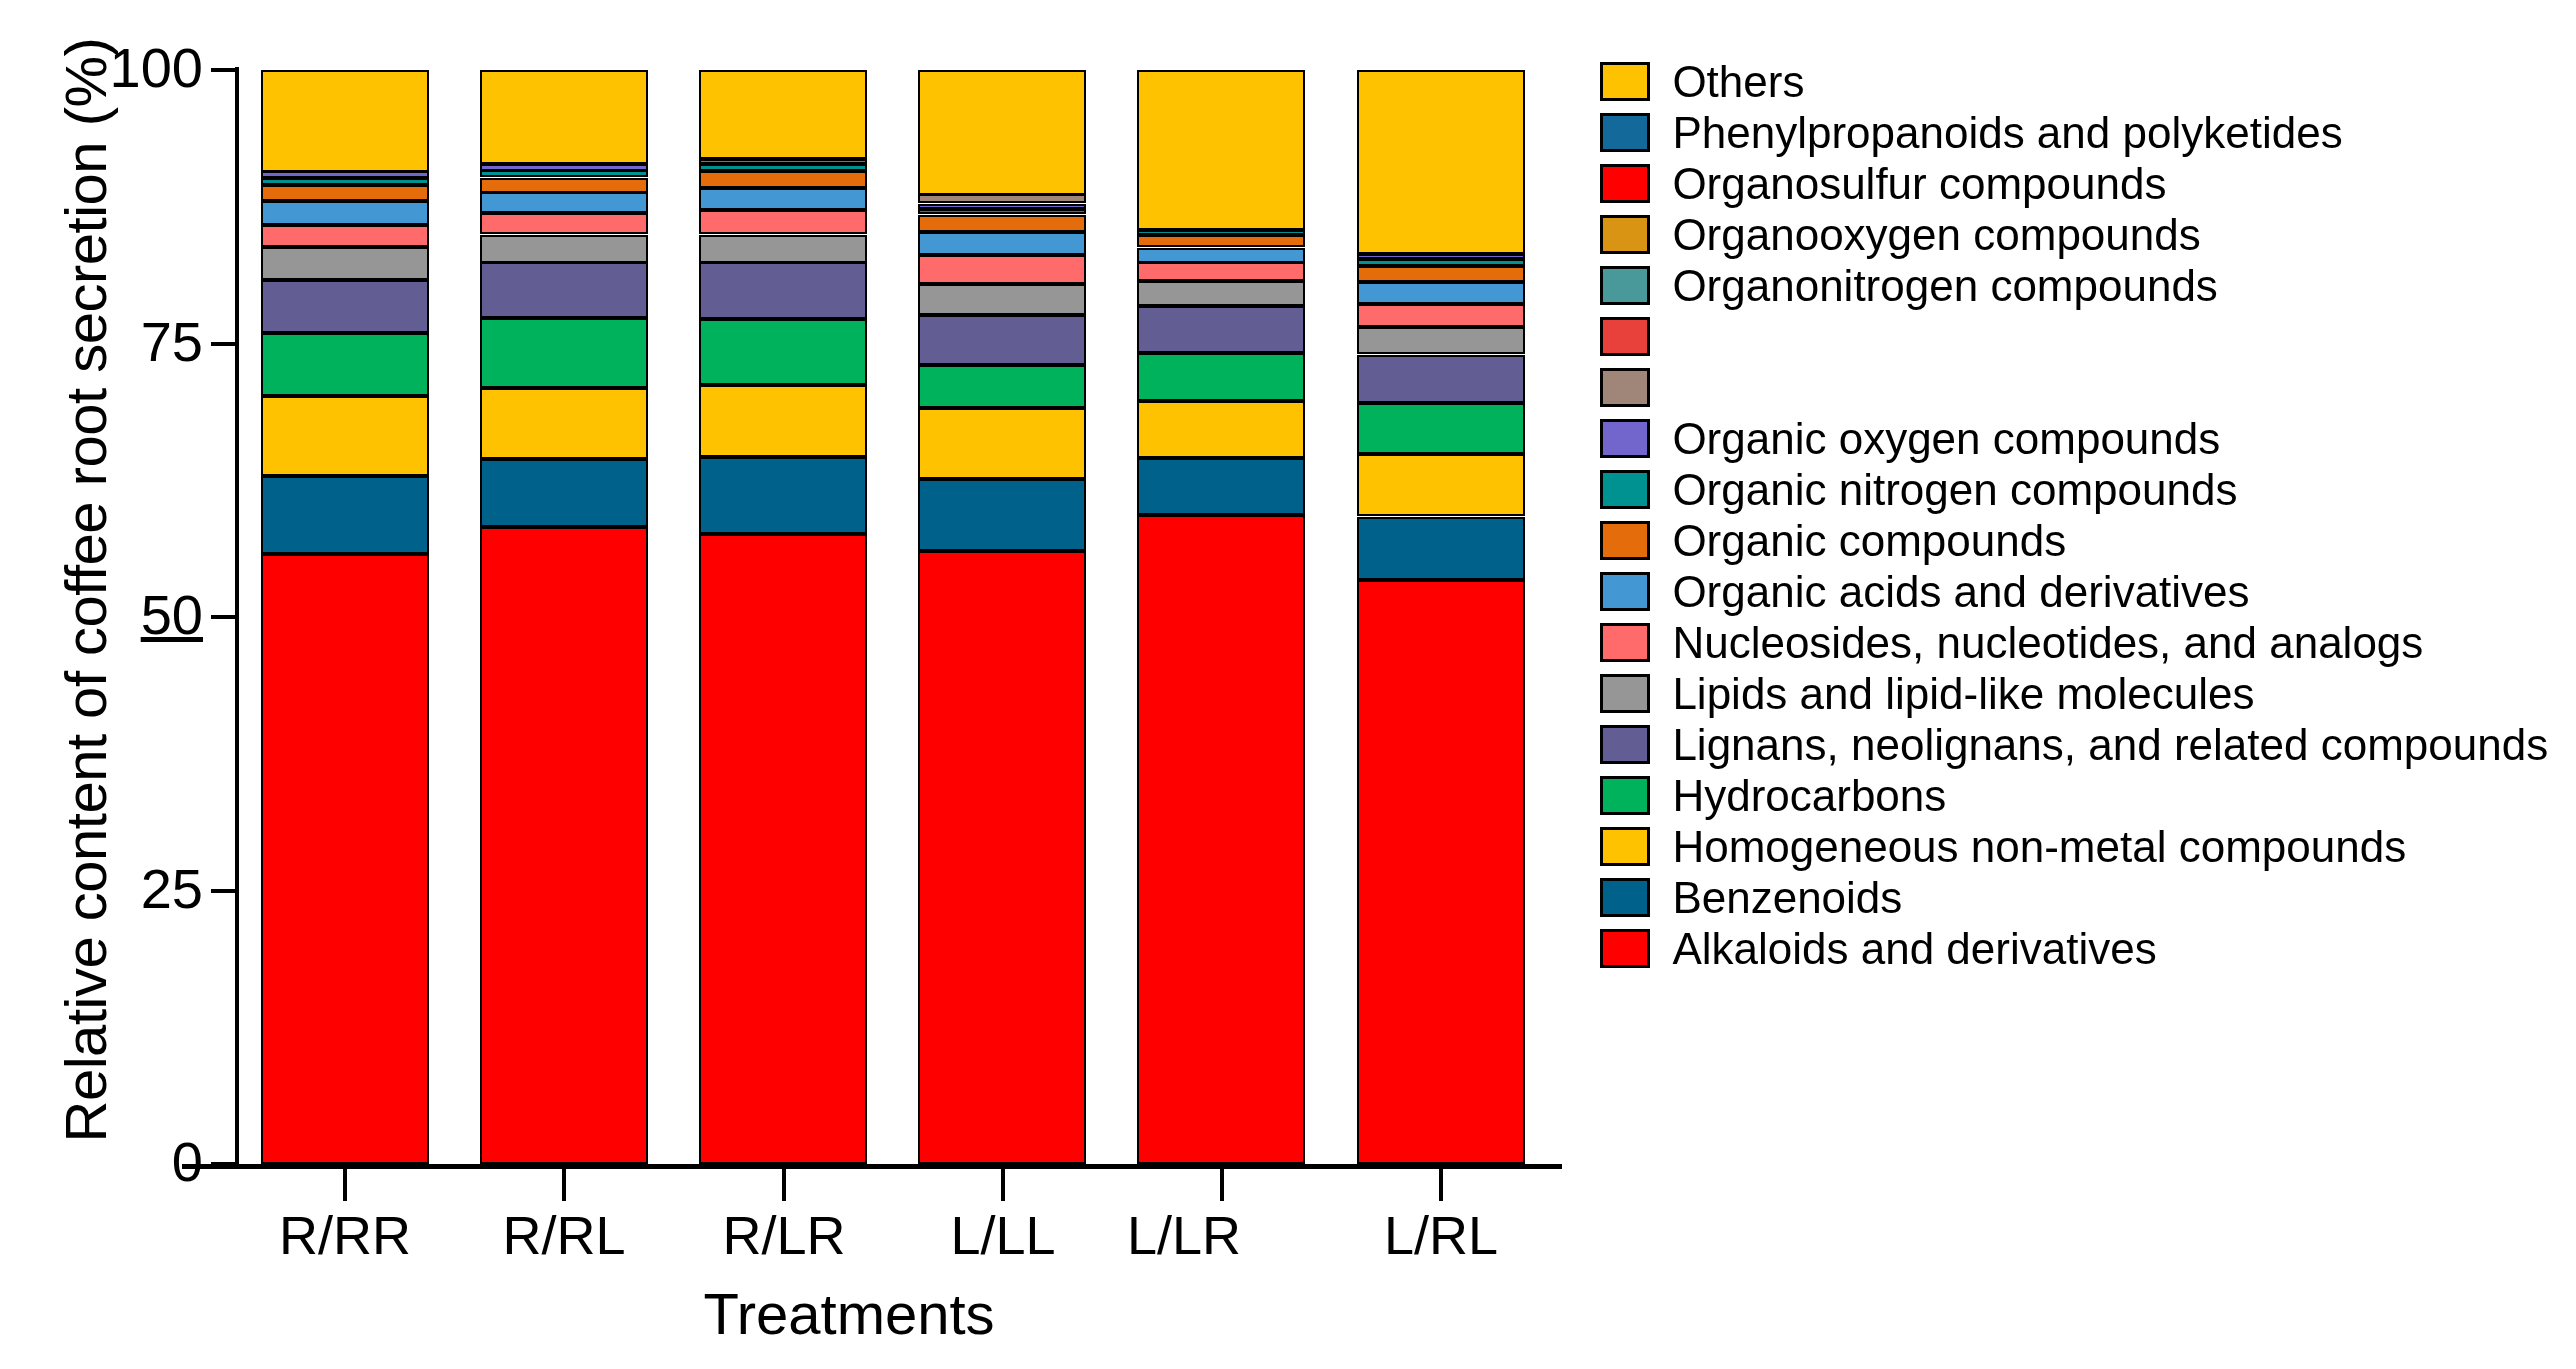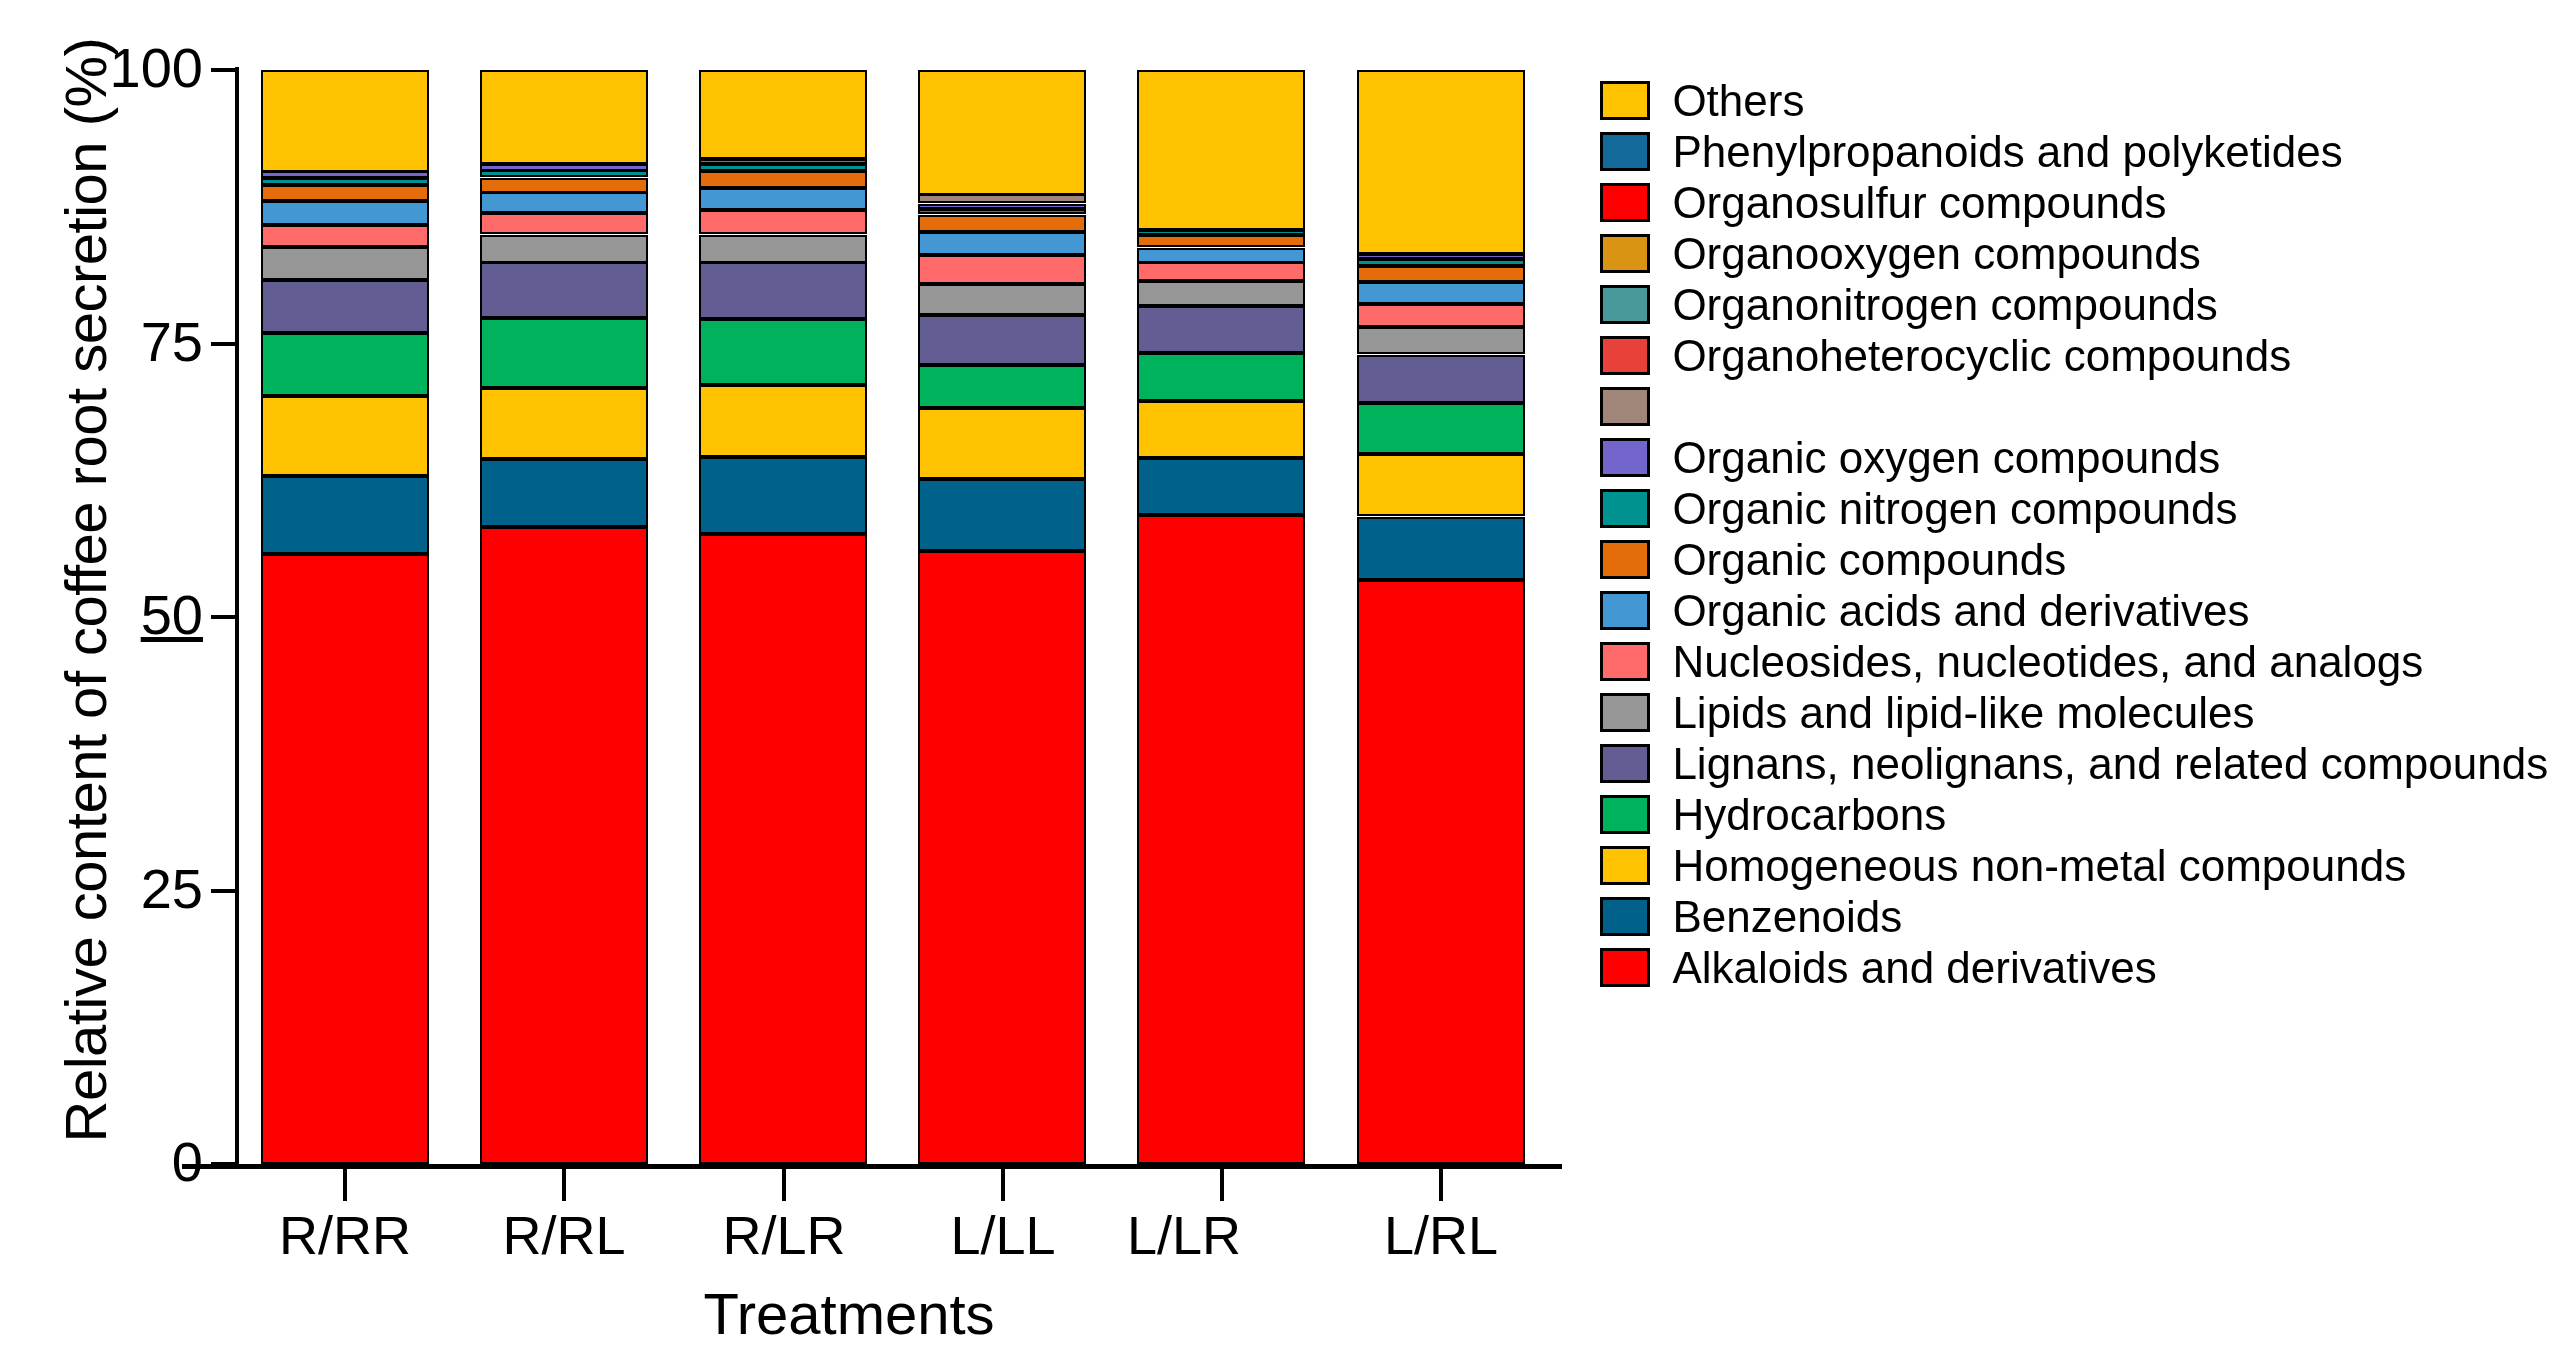--- a/index.html
+++ b/index.html
@@ -115,21 +115,21 @@
     left: 0;
     width: 168px;
     box-sizing: border-box;
     border: 2.8px solid #000;
   }
 
   
   #legend {
     position: absolute;
     left: 1600px;
-    top: 75px;
+    top: 56px;
     width: 961px;
   }
   .legend-item {
     display: flex;
     align-items: center;
     height: 51px;
   }
   .legend-swatch {
     width: 50px;
     height: 39px;
@@ -286,21 +286,20 @@
       <div class="legend-item">
         <div class="legend-swatch" style="background: rgb(217, 148, 20);"></div>
         <div class="legend-text">Organooxygen compounds</div>
       </div>
       <div class="legend-item">
         <div class="legend-swatch" style="background: rgb(73, 153, 155);"></div>
         <div class="legend-text">Organonitrogen compounds</div>
       </div>
       <div class="legend-item">
         <div class="legend-swatch" style="background: rgb(232, 64, 58);"></div>
-        <div class="legend-text">Organoheterocyclic compounds</div>
       </div>
       <div class="legend-item">
         <div class="legend-swatch" style="background: rgb(160, 134, 120);"></div>
       </div>
       <div class="legend-item">
         <div class="legend-swatch" style="background: rgb(114, 101, 204);"></div>
         <div class="legend-text">Organic oxygen compounds</div>
       </div>
       <div class="legend-item">
         <div class="legend-swatch" style="background: rgb(0, 145, 145);"></div>

